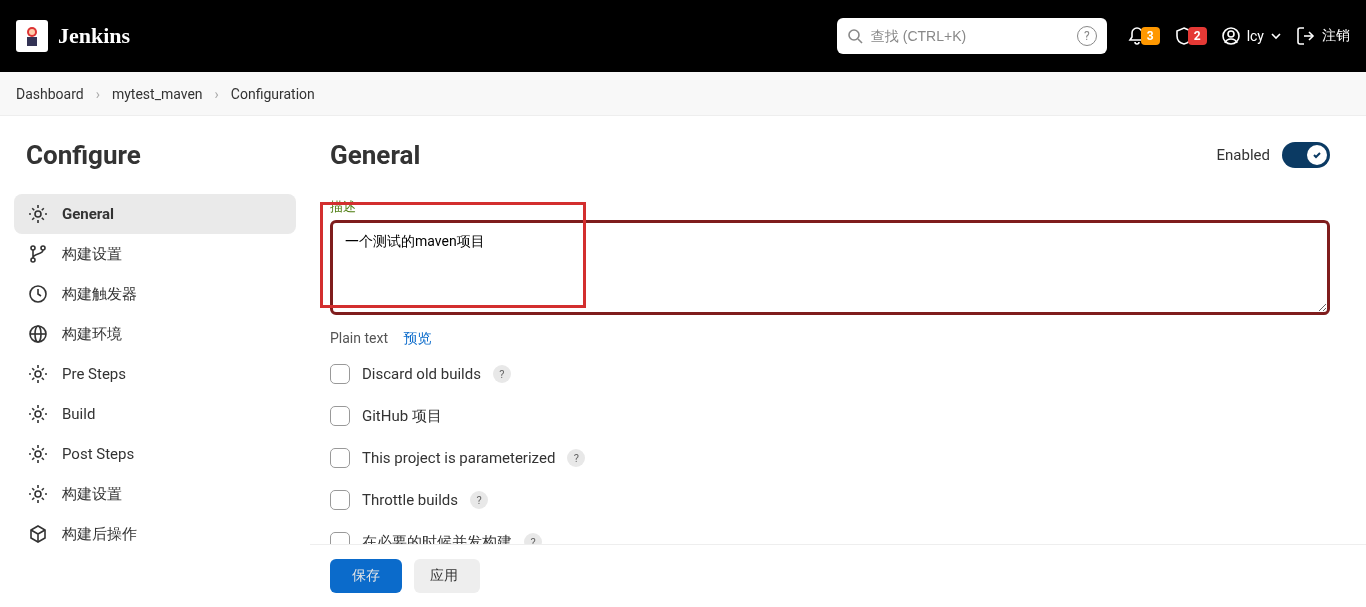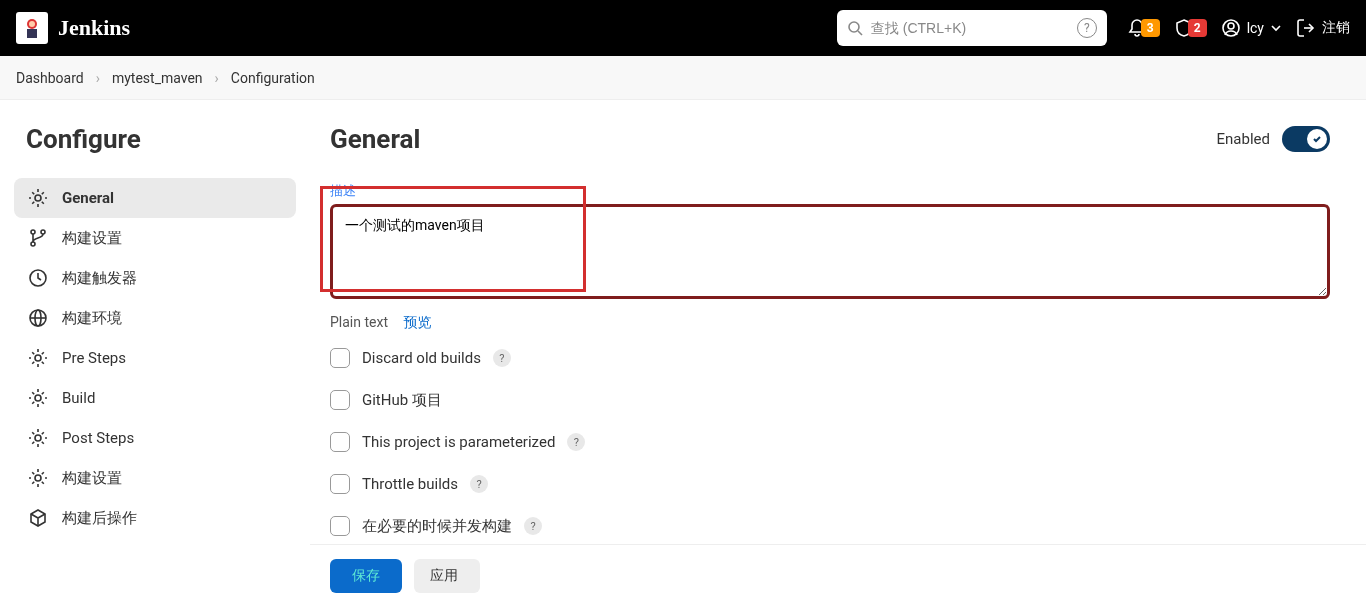--- a/index.html
+++ b/index.html
@@ -1,19 +1,19 @@
 <!DOCTYPE html>
 <html><head>
 <meta charset="utf-8">
 <style>
 * { box-sizing: border-box; margin: 0; padding: 0; }
 body { font-family: -apple-system, BlinkMacSystemFont, "Segoe UI", Roboto, sans-serif; font-size: 14px; color: #333; background: #fff; }
 
 
-.header { background: #000; height: 56px; display: flex; align-items: center; padding: 0 16px; color: #fff; }
+.header { background: #000; height: 72px; display: flex; align-items: center; padding: 0 16px; color: #fff; }
 .logo { display: flex; align-items: center; gap: 10px; }
 .logo-img { width: 32px; height: 32px; background: #fff; border-radius: 3px; display: flex; align-items: center; justify-content: center; }
 .logo-text { font-size: 22px; font-weight: bold; font-family: Georgia, serif; }
 .header-spacer { flex: 1; }
 .search-box { background: #fff; border-radius: 6px; height: 36px; width: 270px; display: flex; align-items: center; padding: 16px 10px; gap: 8px; }
 .search-box input { border: none; outline: none; flex: 1; font-size: 14px; color: #333; }
 .search-box input::placeholder { color: #888; }
 .help-circle { width: 20px; height: 20px; border: 1.5px solid #888; border-radius: 50%; display: flex; align-items: center; justify-content: center; font-size: 12px; color: #888; }
 .header-icons { display: flex; align-items: center; gap: 14px; margin-left: 20px; }
 .badge { font-size: 12px; font-weight: bold; padding: 2px 6px; border-radius: 4px; margin-left: -6px; }
@@ -36,38 +36,38 @@
 
 
 .main { flex: 1; padding: 24px 36px 80px 20px; overflow-y: auto; position: relative; }
 .main-header { display: flex; align-items: center; justify-content: space-between; margin-bottom: 28px; }
 .main-title { font-size: 26px; font-weight: bold; }
 .enabled-row { display: flex; align-items: center; gap: 12px; font-size: 15px; }
 .toggle { width: 48px; height: 26px; background: #0b3a63; border-radius: 13px; position: relative; cursor: pointer; }
 .toggle-knob { width: 20px; height: 20px; background: #fff; border-radius: 50%; position: absolute; right: 3px; top: 3px; display: flex; align-items: center; justify-content: center; }
 .toggle-check { color: #0b3a63; font-size: 12px; }
 
-.desc-label { font-size: 13px; color: #3b82f6; margin-bottom: 4px; }
+.desc-label { font-size: 13px; color: #4d7c0f; margin-bottom: 4px; }
 .desc-wrapper { position: relative; }
 .textarea { width: 100%; min-height: 95px; border: 3px solid #7f1d1d; border-radius: 6px; padding: 10px 12px; font-size: 14px; resize: both; outline: none; font-family: inherit; }
 .highlight-box { position: absolute; top: -18px; left: -10px; width: 266px; height: 106px; border: 3px solid #d32f2f; pointer-events: none; }
 
 .hint-row { margin-top: 12px; font-size: 14px; }
 .hint-plain { color: #555; }
 .hint-link { color: #0b6bcb; cursor: pointer; margin-left: 12px; }
 
 .checkbox-list { margin-top: 16px; display: flex; flex-direction: column; gap: 22px; }
 .checkbox-row { display: flex; align-items: center; gap: 12px; font-size: 15px; }
 .checkbox { width: 20px; height: 20px; border: 1.5px solid #999; border-radius: 5px; cursor: pointer; flex-shrink: 0; }
 .help-q { width: 18px; height: 18px; border-radius: 50%; background: #e8e8e8; display: flex; align-items: center; justify-content: center; font-size: 11px; color: #666; cursor: pointer; flex-shrink: 0; }
 
 
 .footer { position: fixed; bottom: 0; left: 310px; right: 0; background: #fff; padding: 14px 20px; display: flex; gap: 12px; border-top: 1px solid #eee; }
 .btn { padding: 8px 22px; border-radius: 6px; font-size: 14px; cursor: pointer; border: none; }
-.btn-primary { background: #0b6bcb; color: #5eead4; }
+.btn-primary { background: #0b6bcb; color: #e5e5e5; }
 .btn-secondary { background: #eee; color: #333; padding-left: 16px; }
 
 svg { display: block; }
 </style>
 </head>
 <body>
 
 <div class="header">
   <div class="logo">
     <div class="logo-img">

